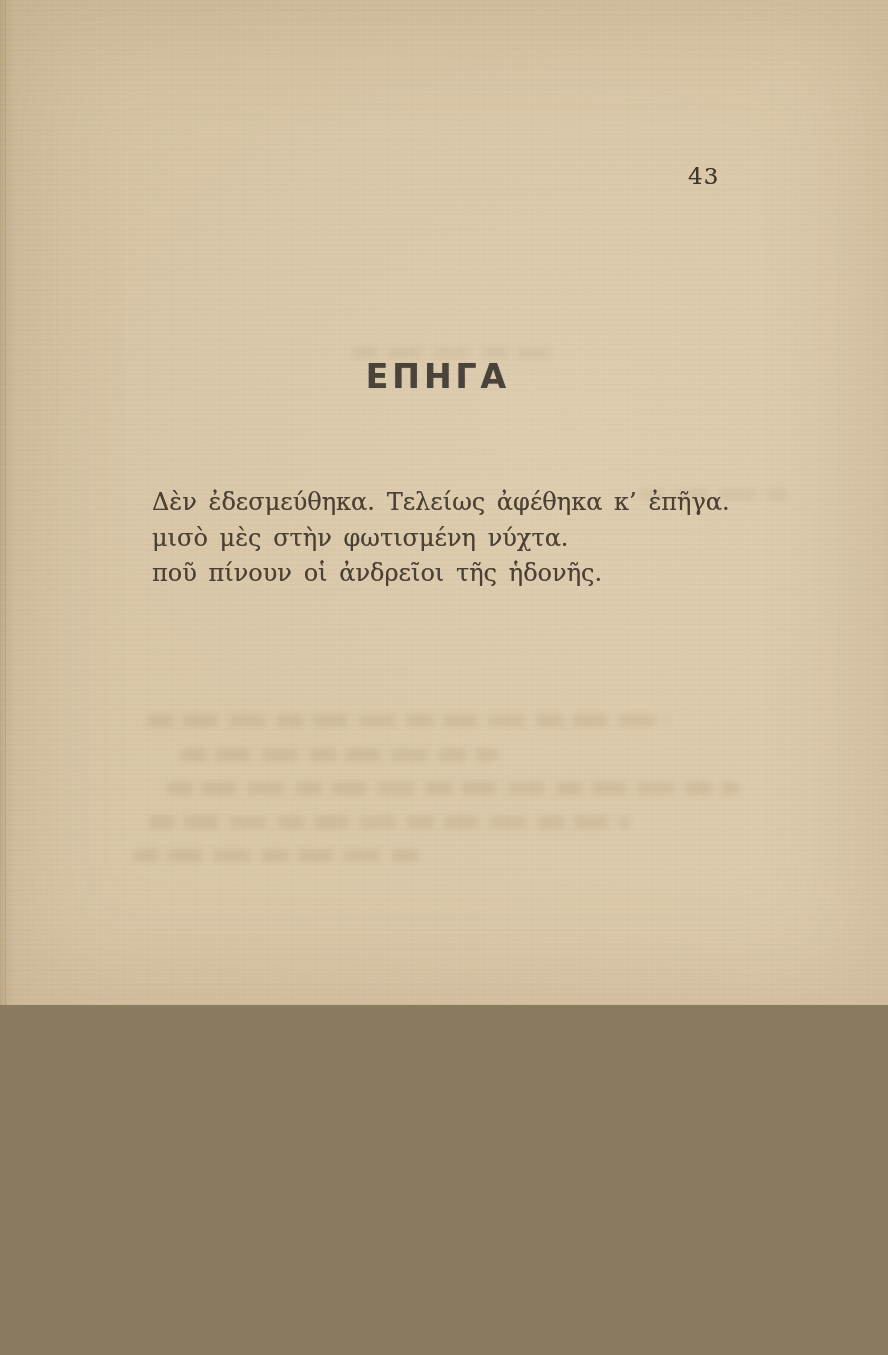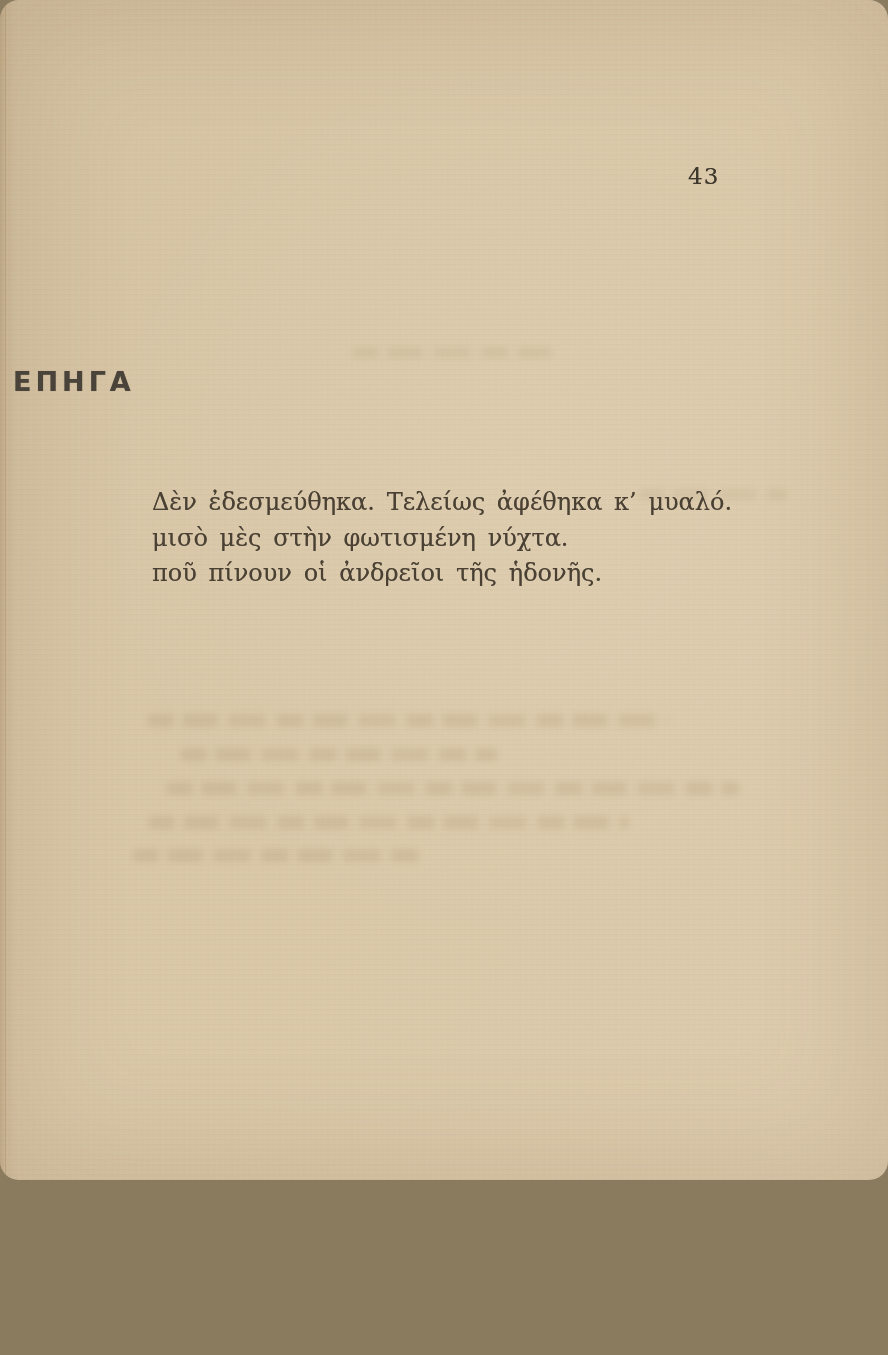--- a/index.html
+++ b/index.html
@@ -3,28 +3,27 @@
 <meta charset="utf-8">
 <style>
   html, body {
     margin: 0;
     padding: 0;
     background: #8a7a5e;
   }
   .page {
     position: relative;
     width: 888px;
-    height: 1180px;
+    height: 1005px;
     overflow: hidden;
     background:
       radial-gradient(ellipse 70% 55% at 58% 42%, rgba(255,246,226,0.10), rgba(255,246,226,0) 70%),
       linear-gradient(118deg, #d2c0a0 0%, #d7c5a6 28%, #d9c7a8 55%, #ddcbae 100%);
     box-shadow: inset 0 0 110px 18px rgba(122,96,58,0.17);
     font-family: "DejaVu Serif", "Liberation Serif", serif;
-    border-radius: 19px;
   }
   
   .grain {
     position: absolute;
     inset: 0;
     background:
       repeating-linear-gradient(0deg, rgba(120,98,62,0.028) 0 1px, rgba(255,250,235,0.025) 1px 3px, rgba(0,0,0,0) 3px 5px),
       repeating-linear-gradient(90deg, rgba(255,250,235,0.02) 0 2px, rgba(0,0,0,0) 2px 6px);
     pointer-events: none;
   }
@@ -48,24 +47,24 @@
     font-size: 23px;
     letter-spacing: 1px;
     color: #3e382d;
     text-shadow: 0 0 0.6px rgba(62,56,45,0.55);
   }
   .poem-title {
     position: absolute;
     left: 0;
     top: 353px;
     width: 868px;
-    margin: 13px;
-    text-align: left;
+    margin: 4px;
+    text-align: center;
     font-family: "DejaVu Sans", "Liberation Sans", sans-serif;
-    font-size: 27px;
+    font-size: 33px;
     font-weight: 700;
     letter-spacing: 4px;
     color: #49433a;
     text-shadow: 0 0 0.7px rgba(73,67,58,0.5);
   }
   .poem {
     position: absolute;
     left: 152px;
     top: 485px;
     width: 620px;
@@ -135,21 +134,21 @@
   <div class="ghost g-line1"></div>
   <div class="ghost g-stanza1"></div>
   <div class="ghost g-stanza2"></div>
   <div class="ghost g-stanza3"></div>
   <div class="ghost g-stanza4"></div>
   <div class="ghost g-stanza5"></div>
 
   <h1 class="poem-title">ΕΠΗΓΑ</h1>
 
   <div class="poem">
-    <p>Δὲν ἐδεσμεύθηκα. Τελείως ἀφέθηκα κ’ μυαλό.</p>
+    <p>Δὲν ἐδεσμεύθηκα. Τελείως ἀφέθηκα κ’ ἐπῆγα.</p>
     <p>μισὸ μὲς στὴν φωτισμένη νύχτα.</p>
     <p>ποῦ πίνουν οἱ ἀνδρεῖοι τῆς ἡδονῆς.</p>
   </div>
 
   <div class="stray-mark">
       <i></i>
       <i></i>
     </div>
 
 </div>

